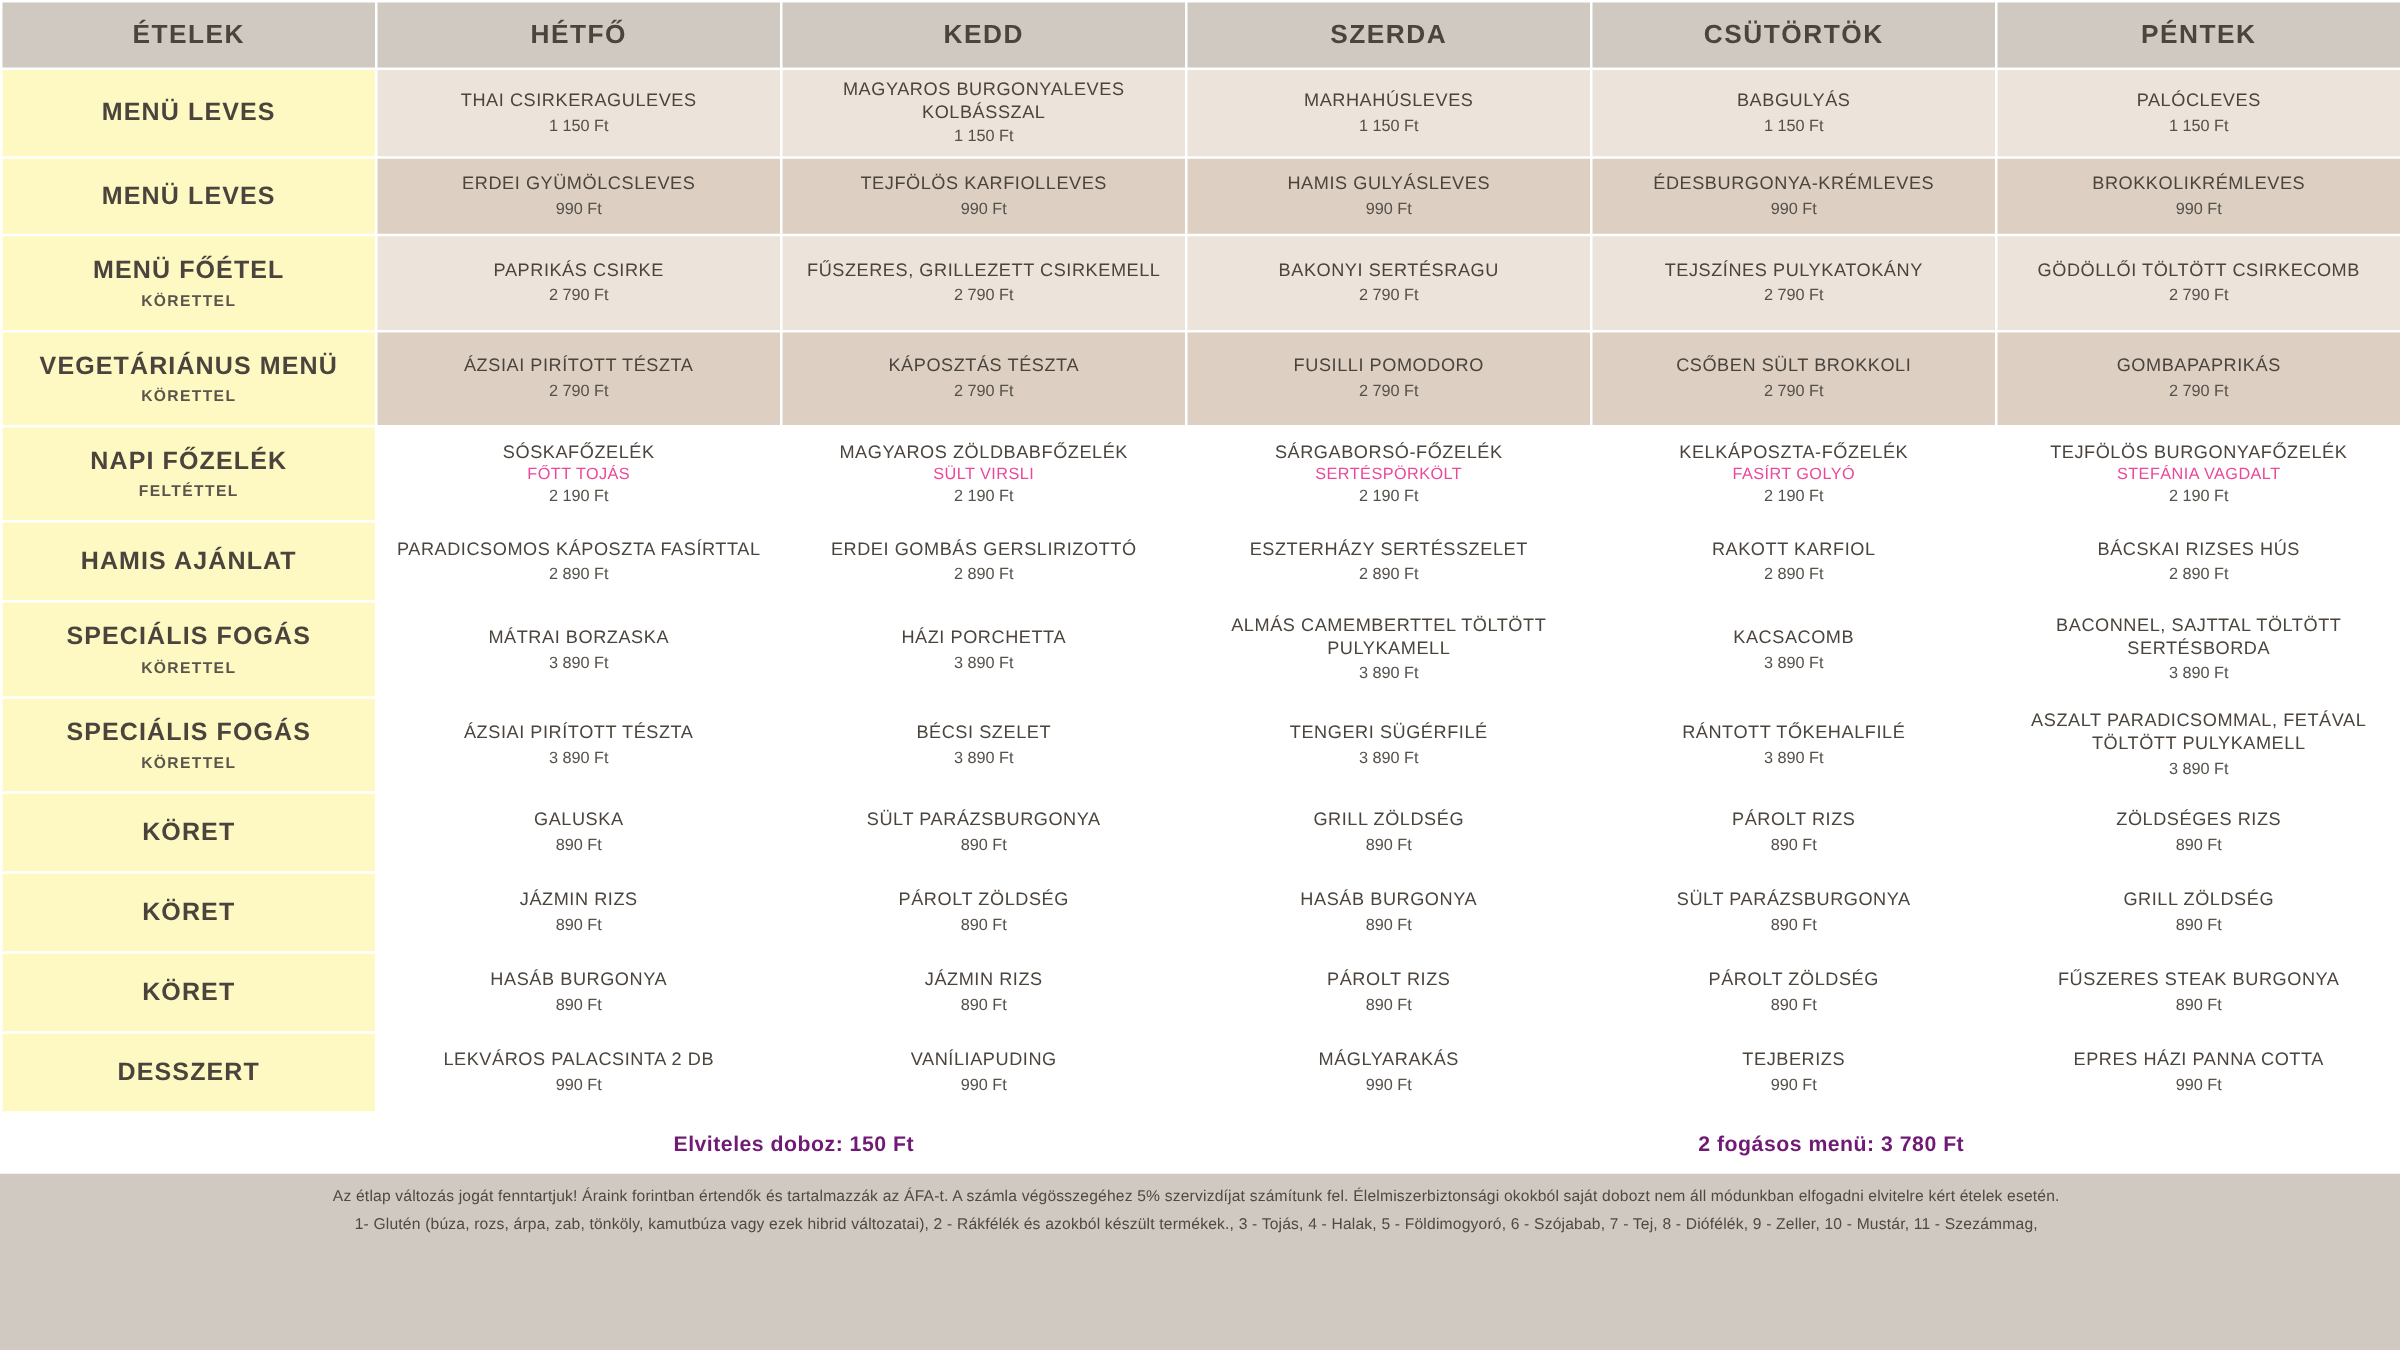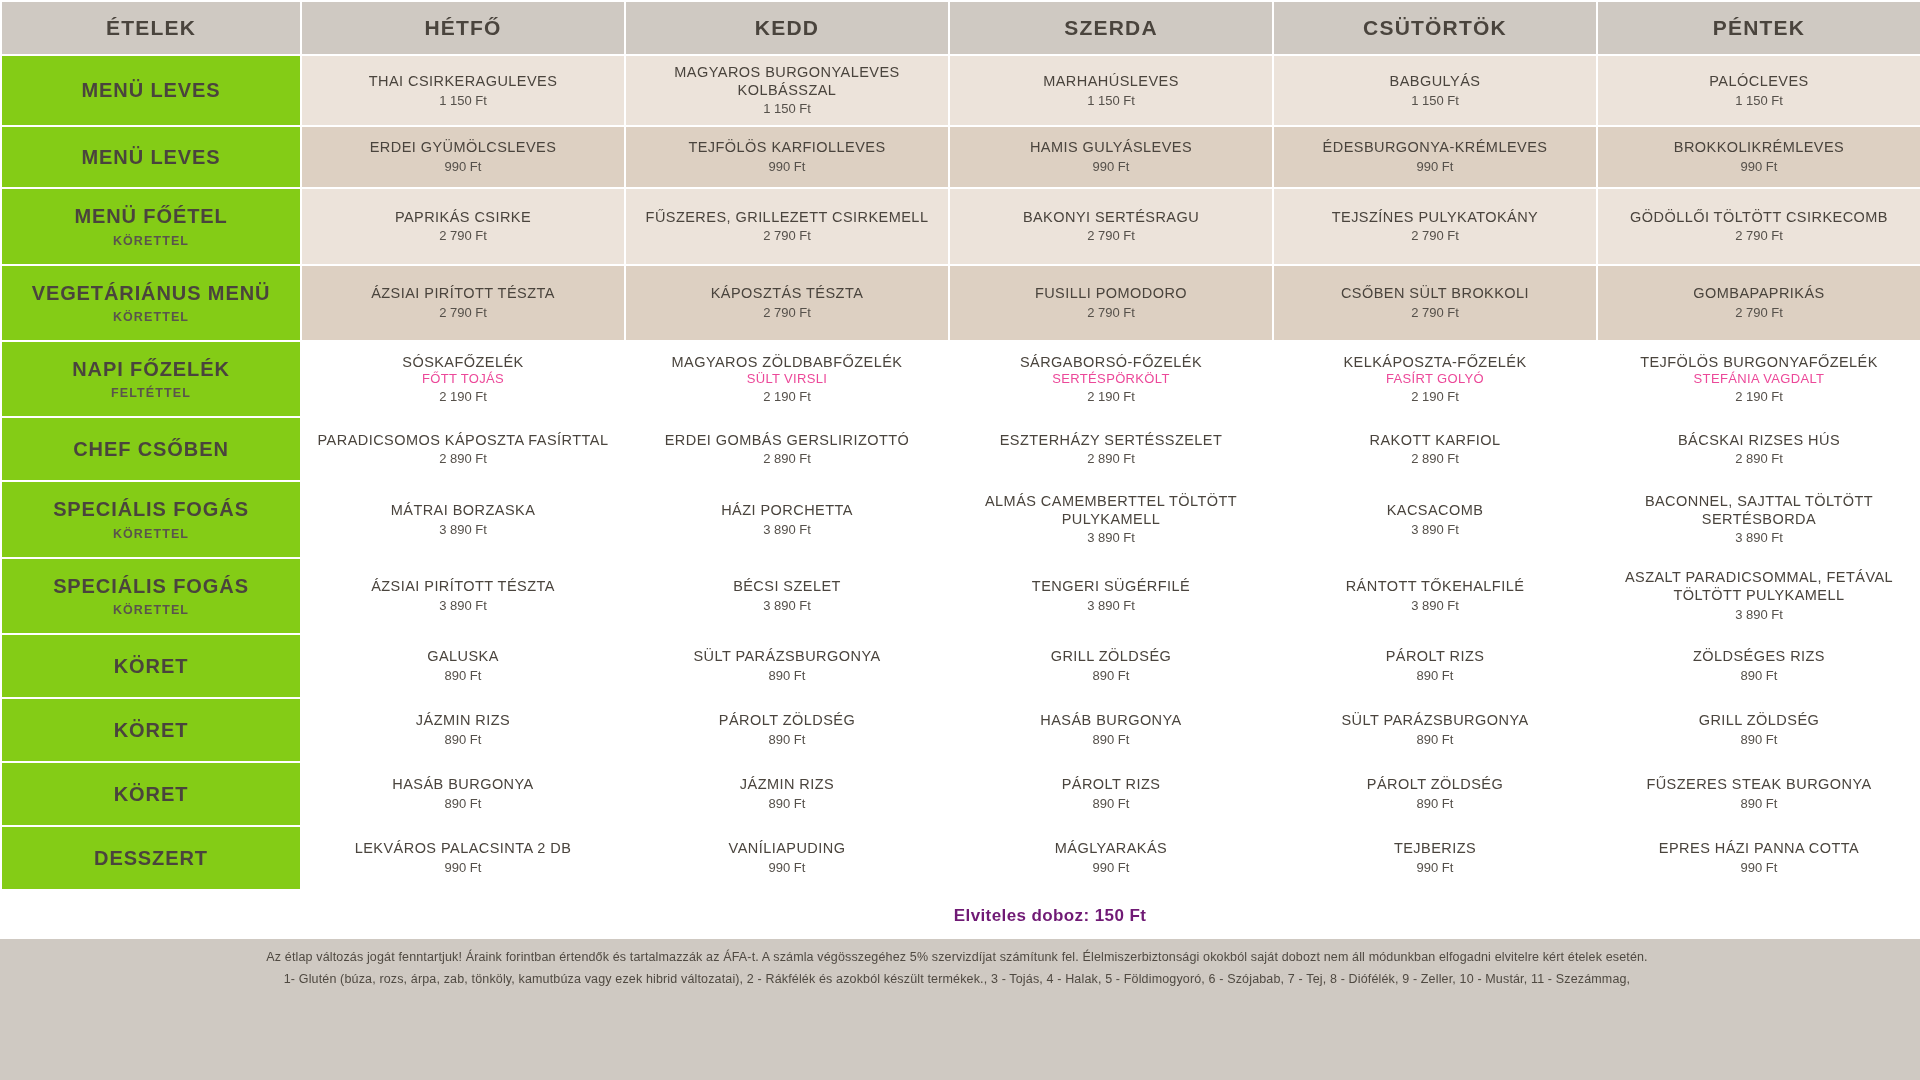--- a/index.html
+++ b/index.html
@@ -35,21 +35,21 @@
     letter-spacing: 1.2px;
     text-align: center;
     height: 52px;
     vertical-align: middle;
     padding: 0;
     margin-top: 25px;
   }
   th.hdr-cat { background: #cfc9c2; }
 
   td.cat {
-    background: #84cc16;
+    background: #fef9c3;
     text-align: center;
     vertical-align: middle;
     padding: 16px 6px;
     color: #4a443d;
   }
   td.cat .cat-main {
     font-size: 20px;
     font-weight: bold;
     letter-spacing: 0.9px;
     line-height: 1.12;
@@ -286,21 +286,21 @@
             <span class="pr">2 190 Ft</span>
           </td>
           <td class="cell">
             <span class="nm">TEJFÖLÖS BURGONYAFŐZELÉK</span>
             <span class="sub">STEFÁNIA VAGDALT</span>
             <span class="pr">2 190 Ft</span>
           </td>
         </tr>
         <tr class="t-white r-m">
           <td class="cat">
-            <span class="cat-main">CHEF CSŐBEN</span>
+            <span class="cat-main">HAMIS AJÁNLAT</span>
           </td>
           <td class="cell">
             <span class="nm">PARADICSOMOS KÁPOSZTA FASÍRTTAL</span>
             <span class="pr">2 890 Ft</span>
           </td>
           <td class="cell">
             <span class="nm">ERDEI GOMBÁS GERSLIRIZOTTÓ</span>
             <span class="pr">2 890 Ft</span>
           </td>
           <td class="cell">
@@ -466,20 +466,21 @@
           <td class="cell">
             <span class="nm">EPRES HÁZI PANNA COTTA</span>
             <span class="pr">990 Ft</span>
           </td>
         </tr>
       </tbody>
   </table>
 
   <div class="totals">
     <div class="t-item">Elviteles doboz: 150 Ft</div>
+    <div class="t-item">2 fogásos menü: 3 780 Ft</div>
   </div>
 
   <div class="footer">
     <p>Az étlap változás jogát fenntartjuk! Áraink forintban értendők és tartalmazzák az ÁFA-t. A számla végösszegéhez 5% szervizdíjat számítunk fel.  Élelmiszerbiztonsági okokból saját dobozt nem áll módunkban elfogadni elvitelre kért ételek esetén.</p>
     <p>1- Glutén (búza, rozs, árpa, zab, tönköly, kamutbúza vagy ezek hibrid változatai), 2 - Rákfélék és azokból készült termékek., 3 - Tojás, 4 - Halak, 5 - Földimogyoró, 6 - Szójabab, 7 - Tej, 8 - Diófélék, 9 - Zeller, 10 - Mustár, 11 - Szezámmag,</p>
   </div>
 
 </div>
 
 </body></html>

